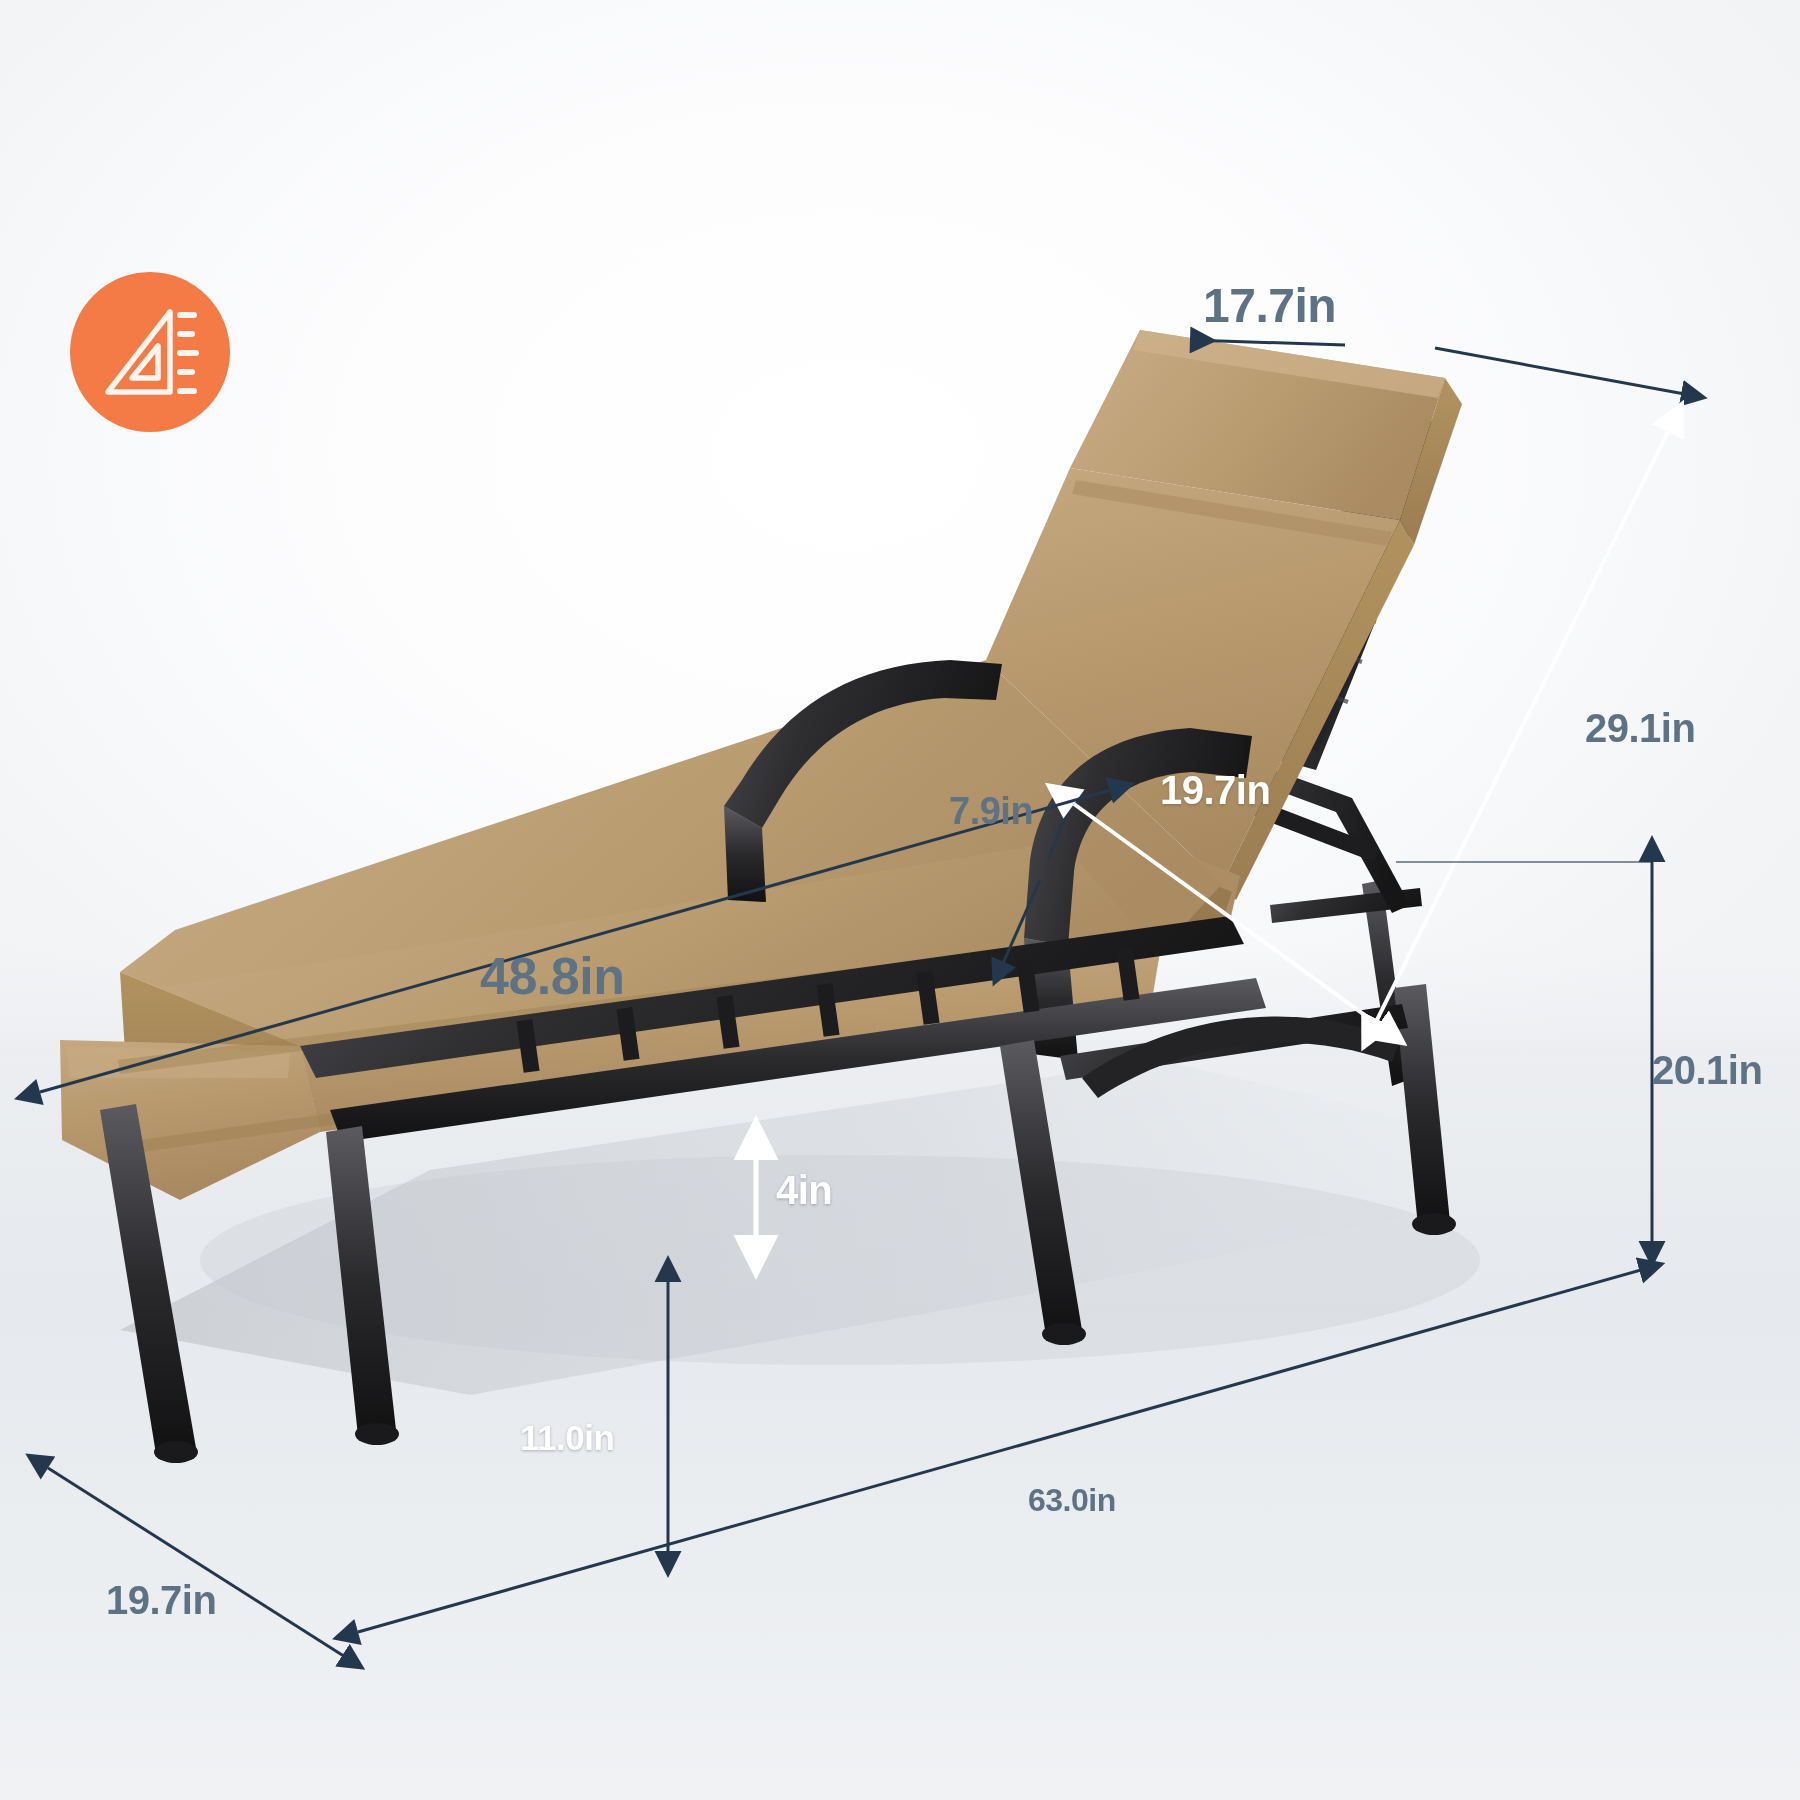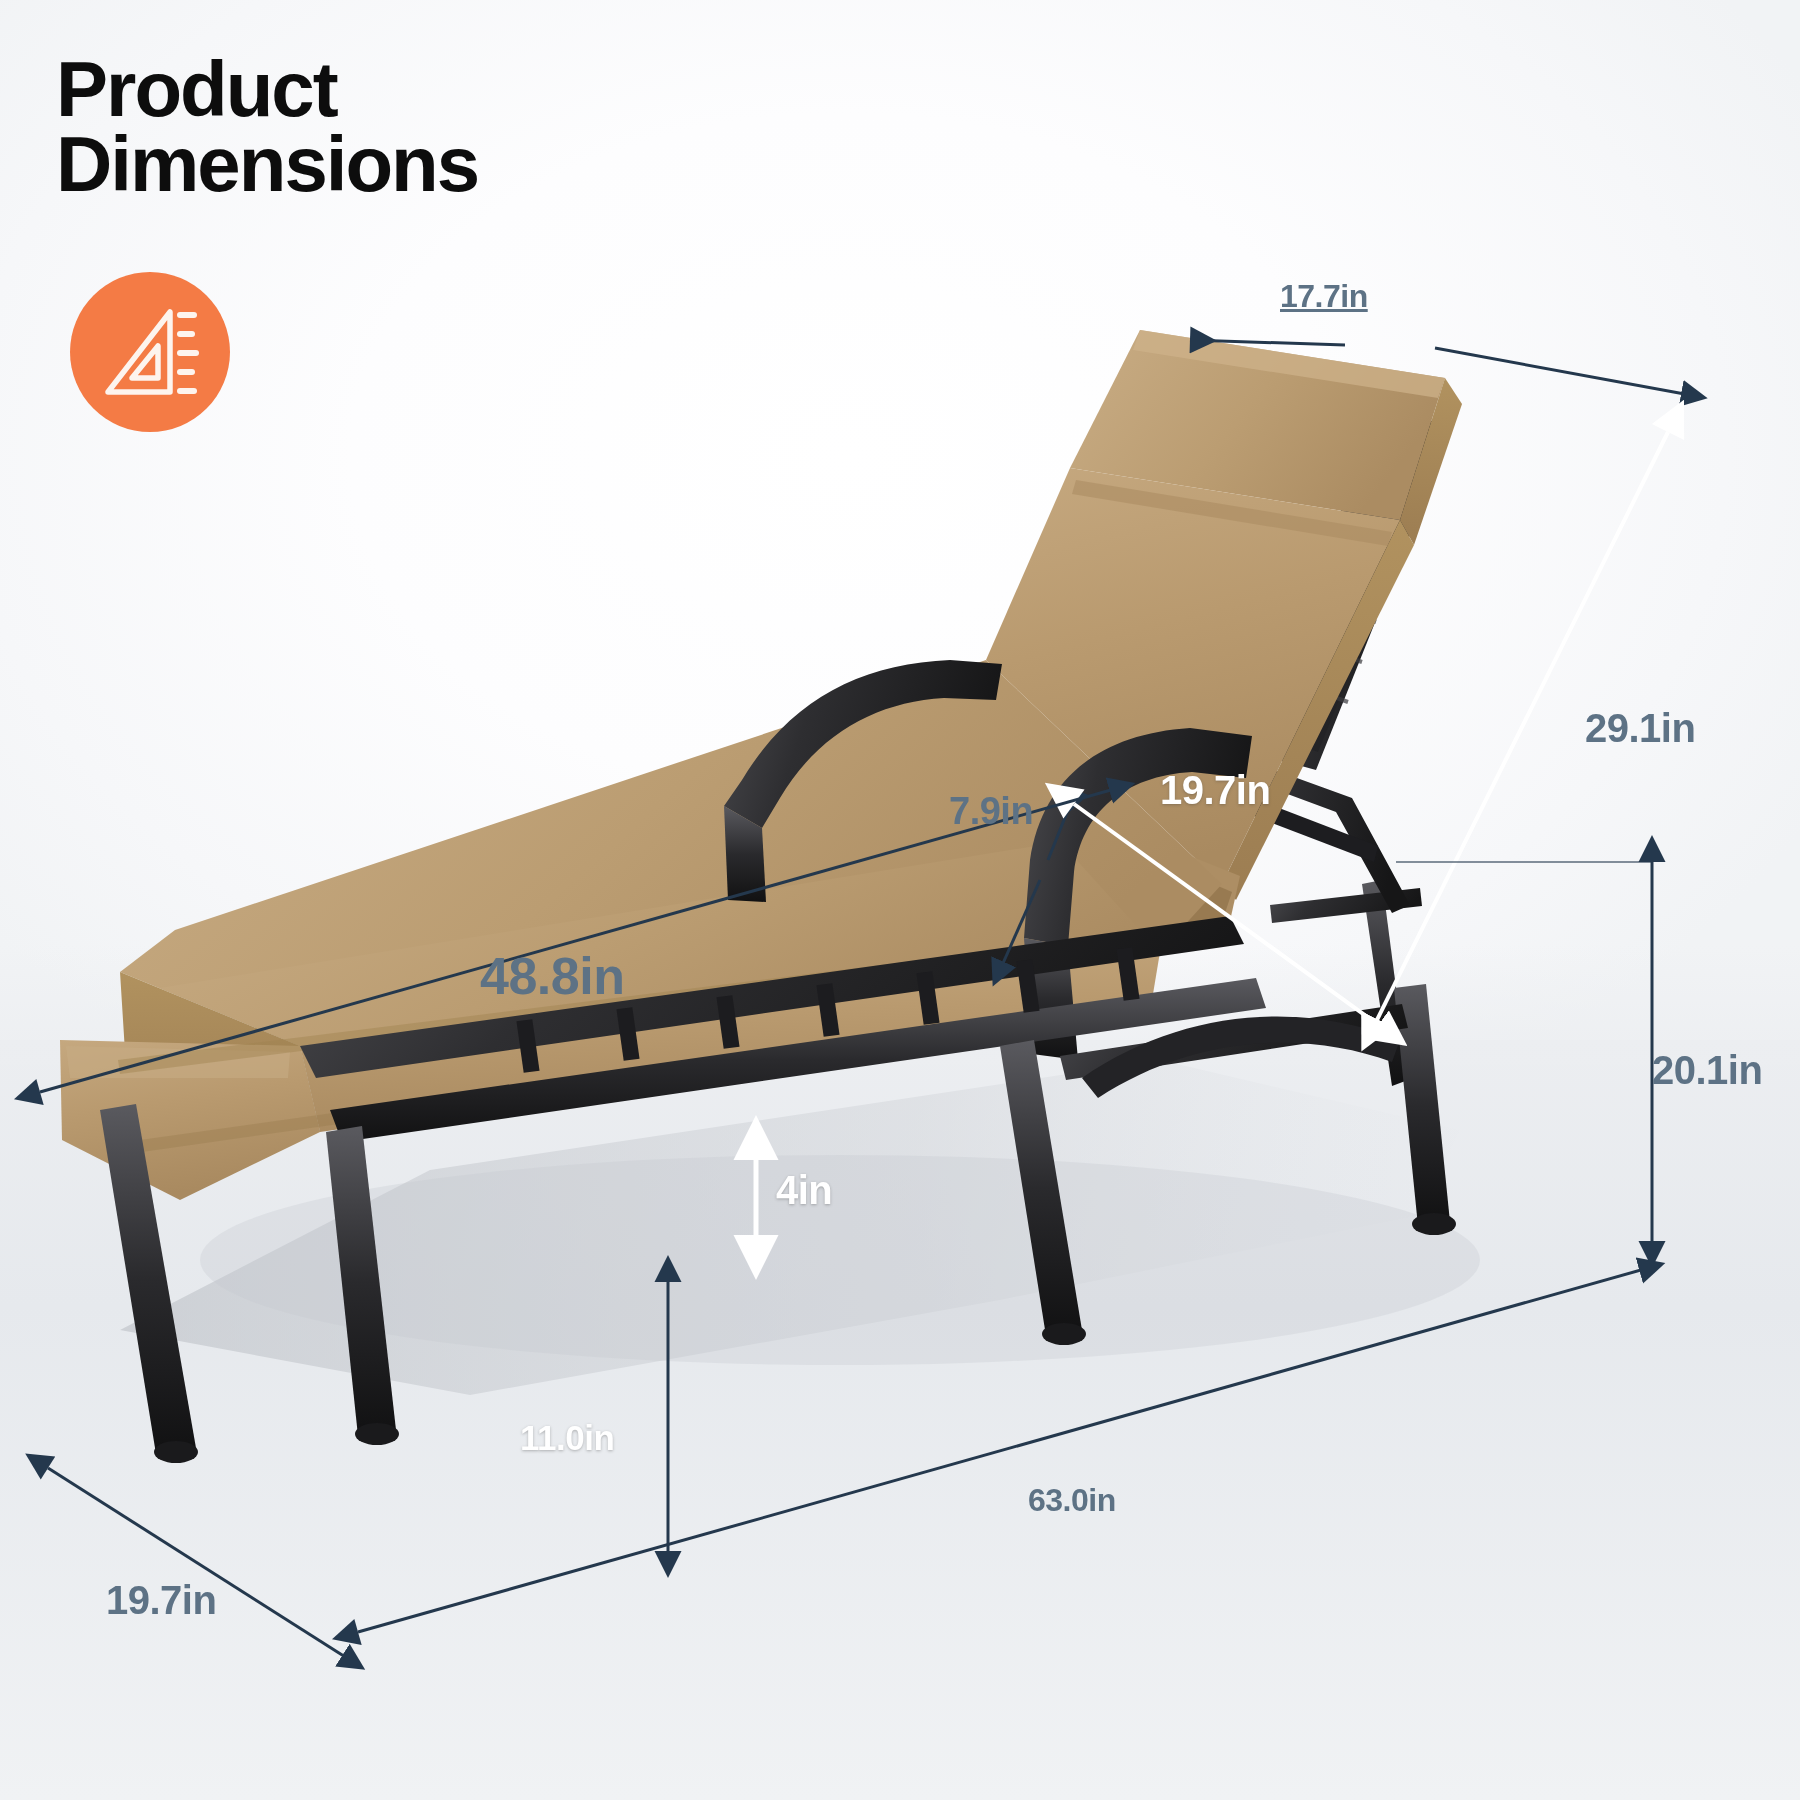--- a/index.html
+++ b/index.html
@@ -198,41 +198,39 @@
     <line x1="668" y1="1282" x2="668" y2="1560" stroke="#24384d" stroke-width="3" marker-start="url(#arrDark)" marker-end="url(#arrDarkEnd)"></line>
 
     <line x1="358" y1="1632" x2="1648" y2="1268" stroke="#24384d" stroke-width="3" marker-start="url(#arrDark)" marker-end="url(#arrDarkEnd)"></line>
 
     <line x1="48" y1="1468" x2="350" y2="1660" stroke="#24384d" stroke-width="3" marker-start="url(#arrDark)" marker-end="url(#arrDarkEnd)"></line>
 
     <line x1="1652" y1="862" x2="1652" y2="1250" stroke="#24384d" stroke-width="3" marker-start="url(#arrDark)" marker-end="url(#arrDarkEnd)"></line>
     <line x1="1396" y1="862" x2="1652" y2="862" stroke="#24384d" stroke-width="2" opacity="0.55"></line>
   </svg>
 
-  <div class="title">Product
-Dimensions</div>
 
   <div class="badge">
     <svg width="160" height="160" viewBox="0 0 160 160" xmlns="http://www.w3.org/2000/svg">
       <circle cx="80" cy="80" r="80" fill="#f47b45"></circle>
       <g stroke="#fdf4ee" stroke-width="5.5" fill="none" stroke-linecap="round" stroke-linejoin="round">
         <path d="M100,40 L100,120 L38,120 Z"></path>
         <path d="M88,74 L88,106 L62,106 Z"></path>
       </g>
       <g stroke="#fdf4ee" stroke-width="6" stroke-linecap="round">
         <line x1="110" y1="43" x2="124" y2="43"></line>
         <line x1="110" y1="62" x2="122" y2="62"></line>
         <line x1="110" y1="81" x2="126" y2="81"></line>
         <line x1="110" y1="100" x2="122" y2="100"></line>
         <line x1="110" y1="119" x2="124" y2="119"></line>
       </g>
     </svg>
   </div>
 
-  <div class="dim slate" style="left:1280px;top:278px;font-size:32px;text-decoration:underline;">17.7in</div>
+  <div class="dim slate" style="left:1203px;top:278px;font-size:48px;">17.7in</div>
 
   <div class="dim slate" style="left:1565px;top:706px;font-size:40px;margin-left:20px;">29.1in</div>
 
   <div class="dim slate" style="left:949px;top:790px;font-size:38px;">7.9in</div>
 
   <div class="dim white" style="left:1160px;top:768px;font-size:40px;">19.7in</div>
 
   <div class="dim slate" style="left:480px;top:946px;font-size:52px;">48.8in</div>
 
   <div class="dim white" style="left:776px;top:1168px;font-size:40px;">4in</div>

